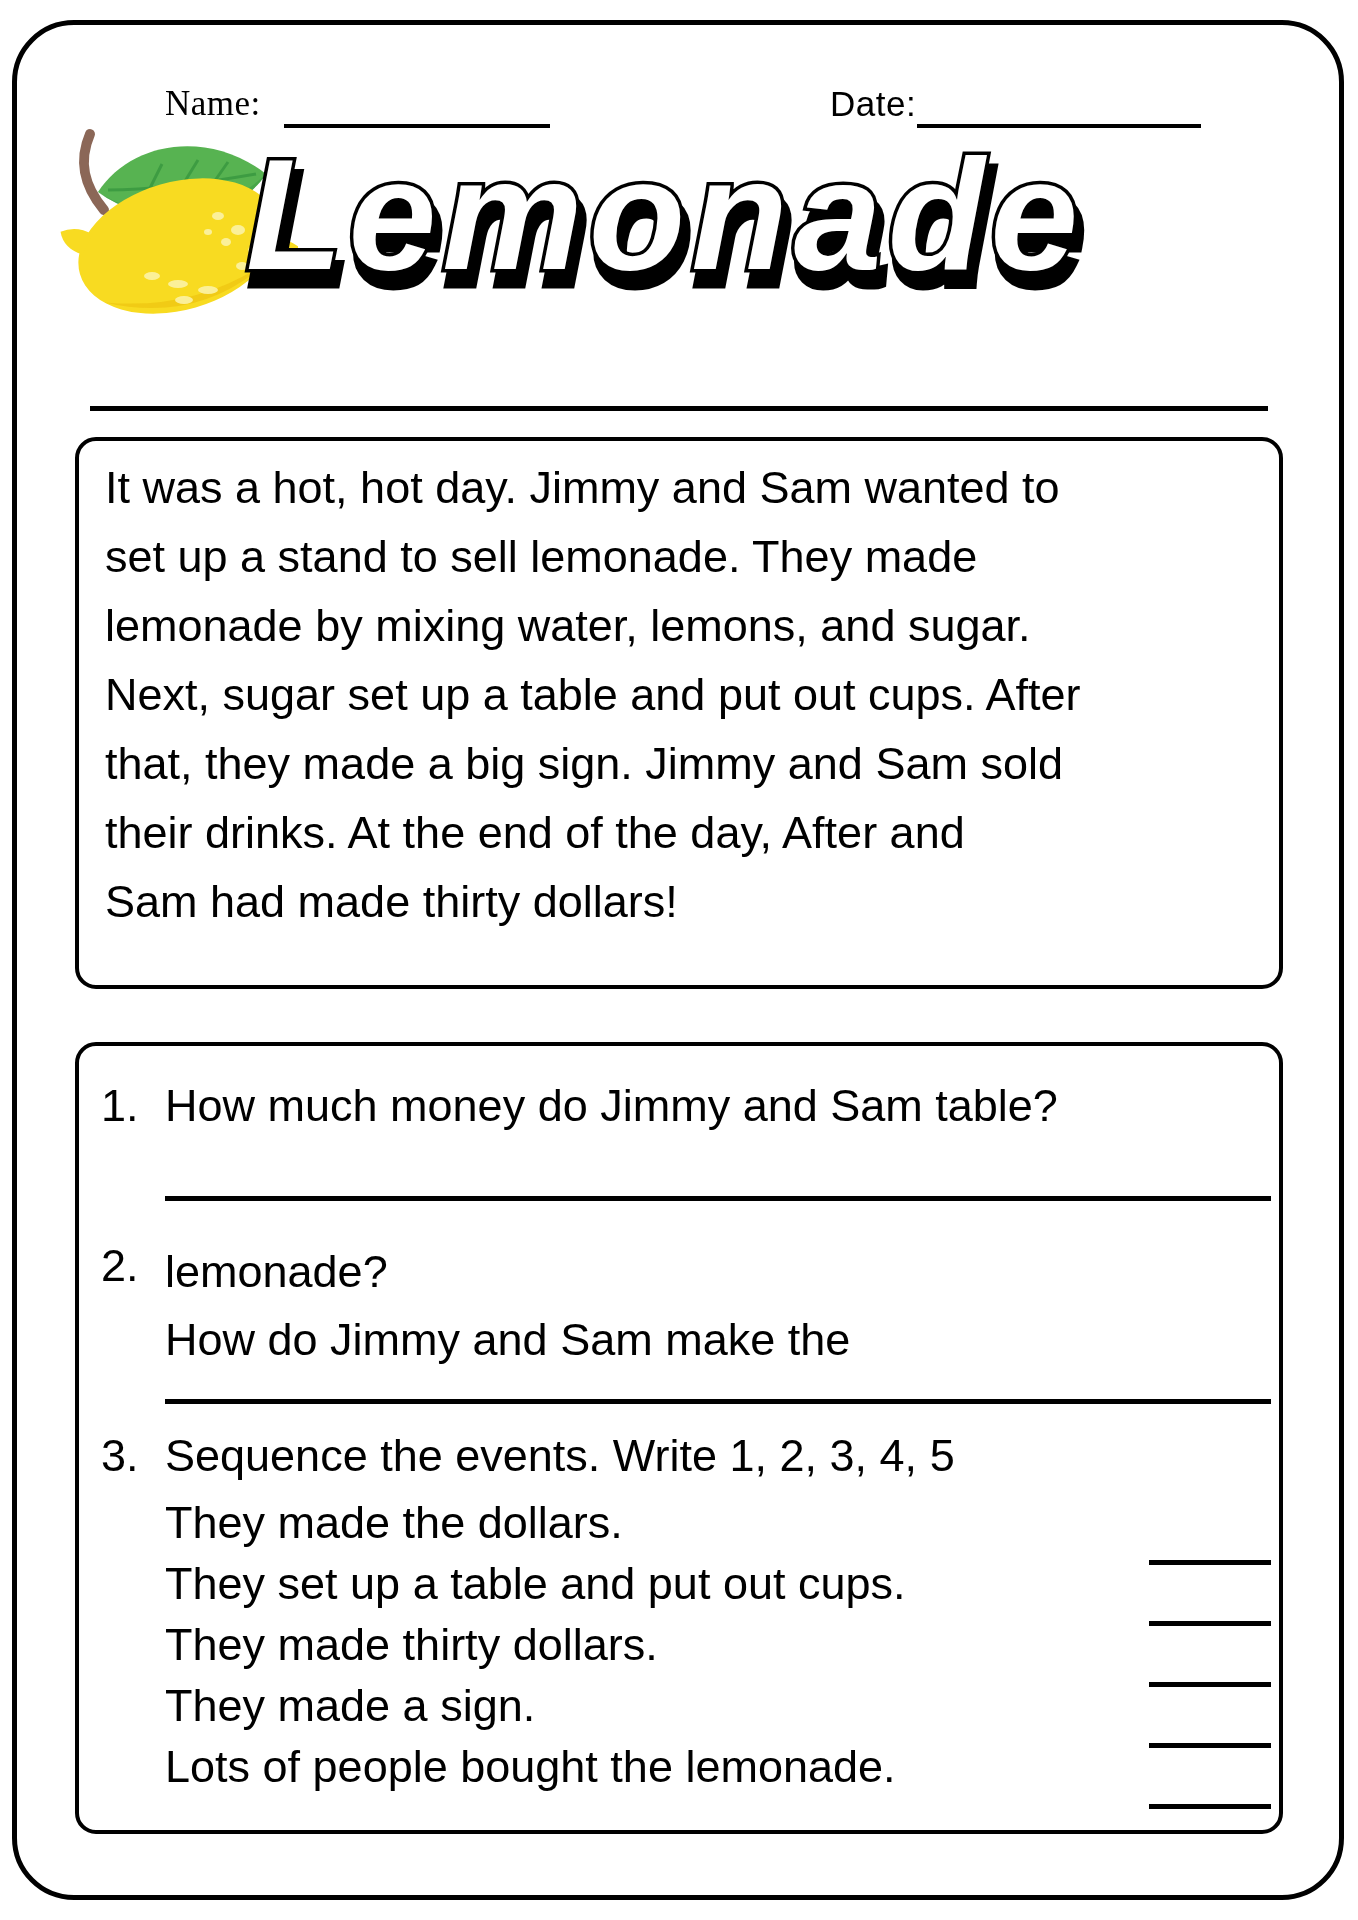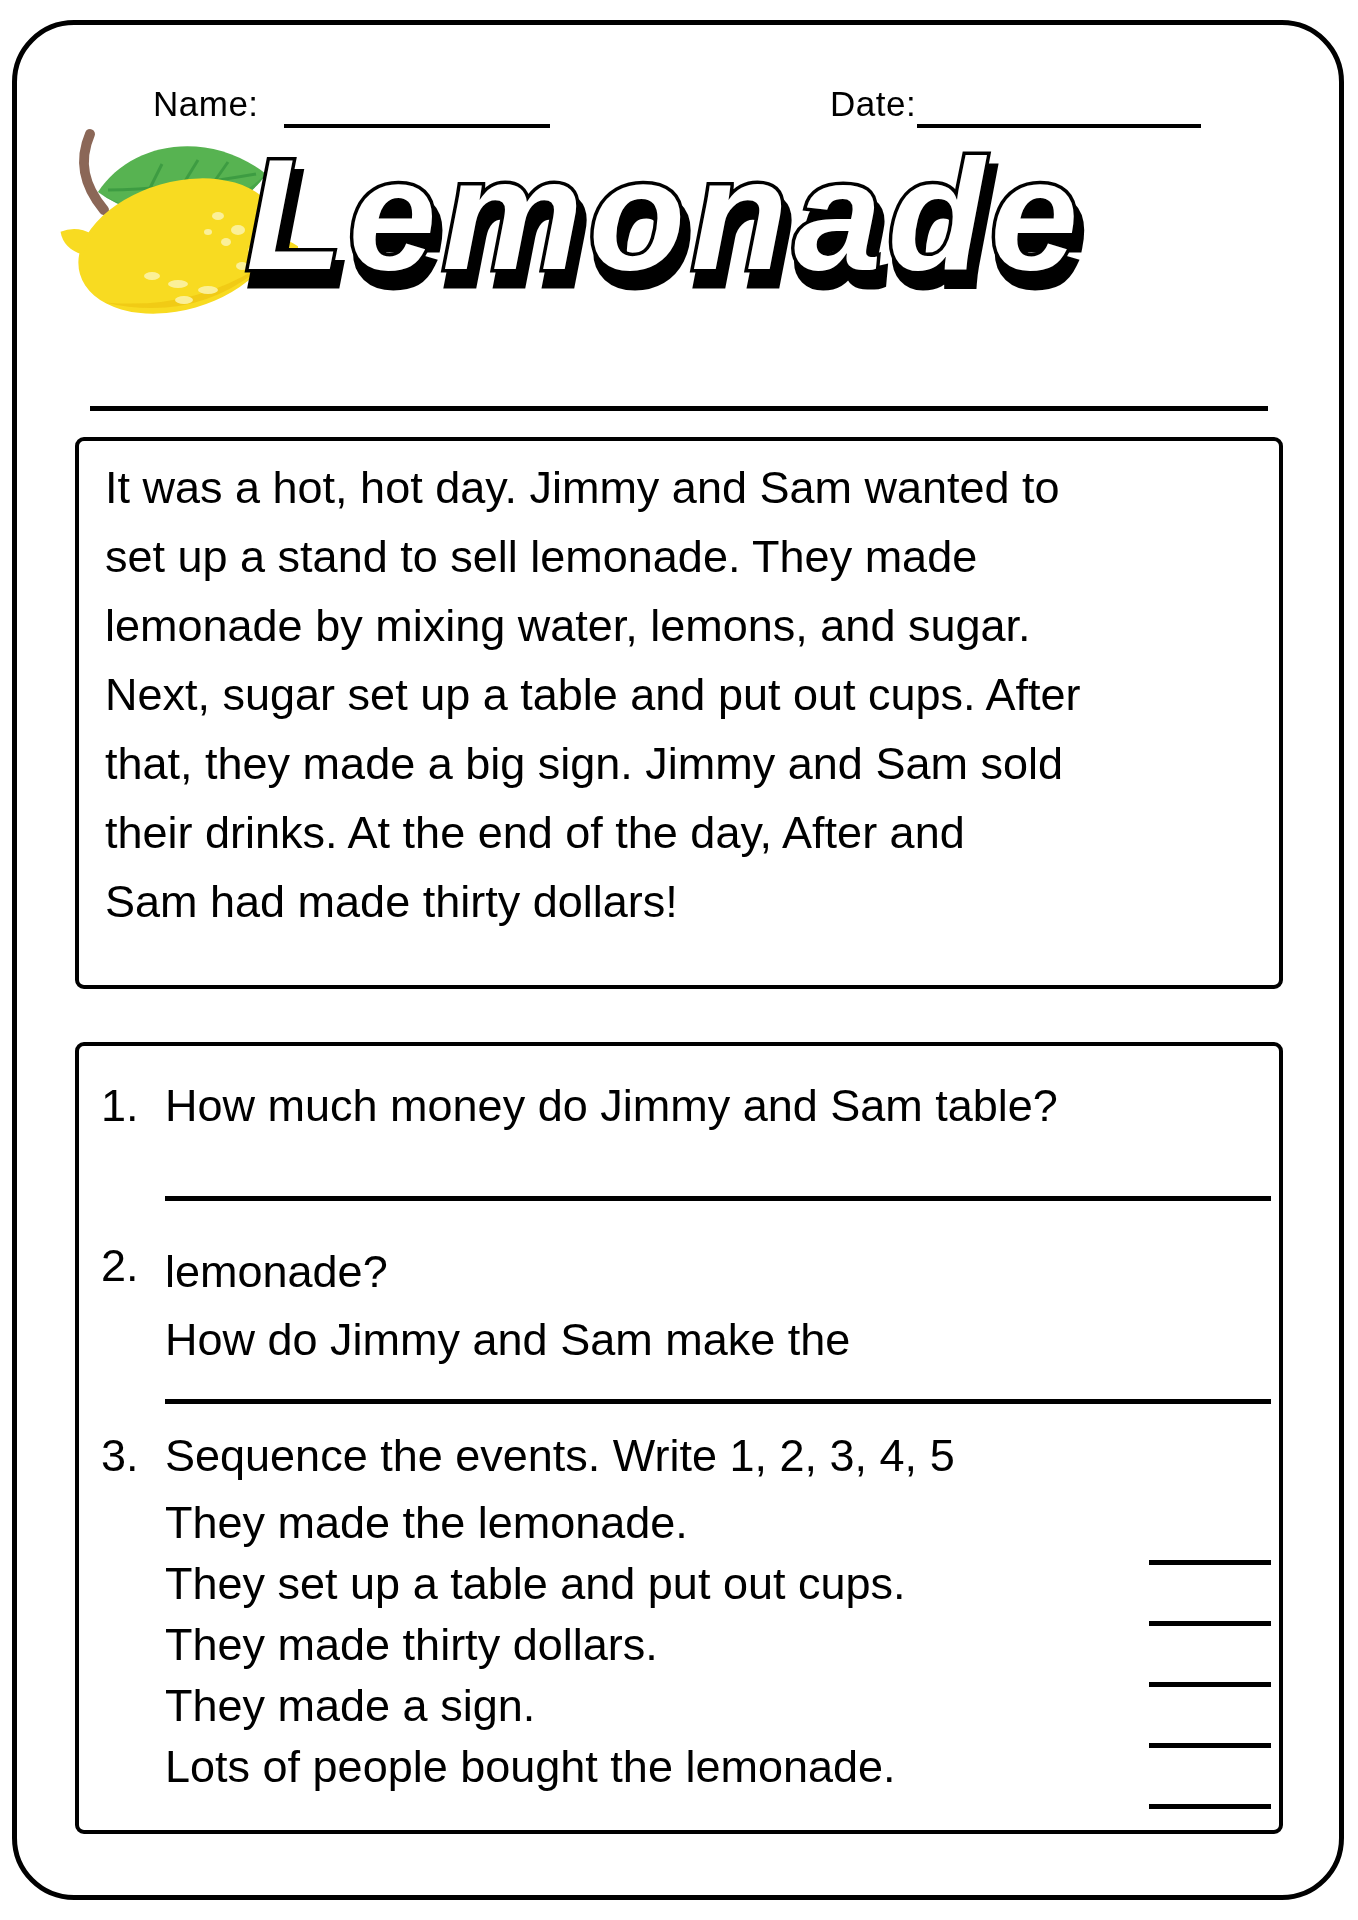--- a/index.html
+++ b/index.html
@@ -6,39 +6,39 @@
   .page{
     position:relative;width:1358px;height:1920px;background:#fff;
     font-family:"Liberation Sans",sans-serif;color:#000;overflow:hidden;
   }
   .page-border{
     position:absolute;left:12px;top:20px;width:1332px;height:1880px;
     border:5px solid #000;border-radius:62px;box-sizing:border-box;
   }
   
   .hdr-label{position:absolute;top:84px;font-size:35px;font-weight:400;letter-spacing:.5px;}
-  .name-label{left:153px;}
+  .name-label{left:165px;font-family:Liberation Serif, serif;}
   .date-label{left:830px;}
   .hdr-line{position:absolute;top:124px;height:0;border-bottom:4px solid #000;}
   .name-line{left:284px;width:266px;}
   .date-line{left:917px;width:284px;}
   
   .lemon{position:absolute;left:58px;top:124px;}
   .title-wrap{
     position:absolute;left:190px;top:135px;width:950px;height:175px;
     text-align:center;font-weight:700;font-size:158px;line-height:158px;letter-spacing:6px;
     white-space:nowrap;
     font-style:italic;
   }
   .title-layer{position:absolute;left:0;top:0;width:100%;}
   .title-shadow{transform:translate(5px,14px);color:#000;-webkit-text-stroke:11px #000;}
   .title-main{color:#fff;-webkit-text-stroke:7px #000;paint-order:stroke fill;}
   .divider{position:absolute;left:90px;top:406px;width:1178px;height:5px;background:#000;}
   
-  .box{position:absolute;left:75px;width:1208px;border:4px solid #000;border-radius:9px;box-sizing:border-box;background:#fff;}
+  .box{position:absolute;left:75px;width:1208px;border:4px solid #000;border-radius:21px;box-sizing:border-box;background:#fff;}
   .story-box{top:437px;height:552px;}
   .q-box{top:1042px;height:792px;}
   .story-text{position:absolute;left:26px;top:12px;font-size:45px;line-height:69px;white-space:nowrap;}
   
   .q-row{position:absolute;left:22px;display:flex;font-size:45px;line-height:56px;white-space:nowrap;}
   .q-num{width:64px;flex:none;}
   .q-line{line-height:68px;}
   .answer-line{position:absolute;left:86px;width:1106px;height:0;border-bottom:5px solid #000;}
   .a1{top:150px;}
   .a2{top:353px;}
@@ -131,21 +131,21 @@
     </div>
     <div class="answer-line a2"></div>
 
     <div class="q-row q3">
       <span class="q-num">3.</span>
       <span>Sequence the events. Write 1, 2, 3, 4, 5</span>
     </div>
 
     <div class="seq">
       <div class="seq-row">
-        <span>They made the lemonade.</span>
+        <span>They made the dollars.</span>
         <span class="seq-blank"></span>
       </div>
       <div class="seq-row">
         <span>They set up a table and put out cups.</span>
         <span class="seq-blank"></span>
       </div>
       <div class="seq-row">
         <span>They made thirty dollars.</span>
         <span class="seq-blank"></span>
       </div>

